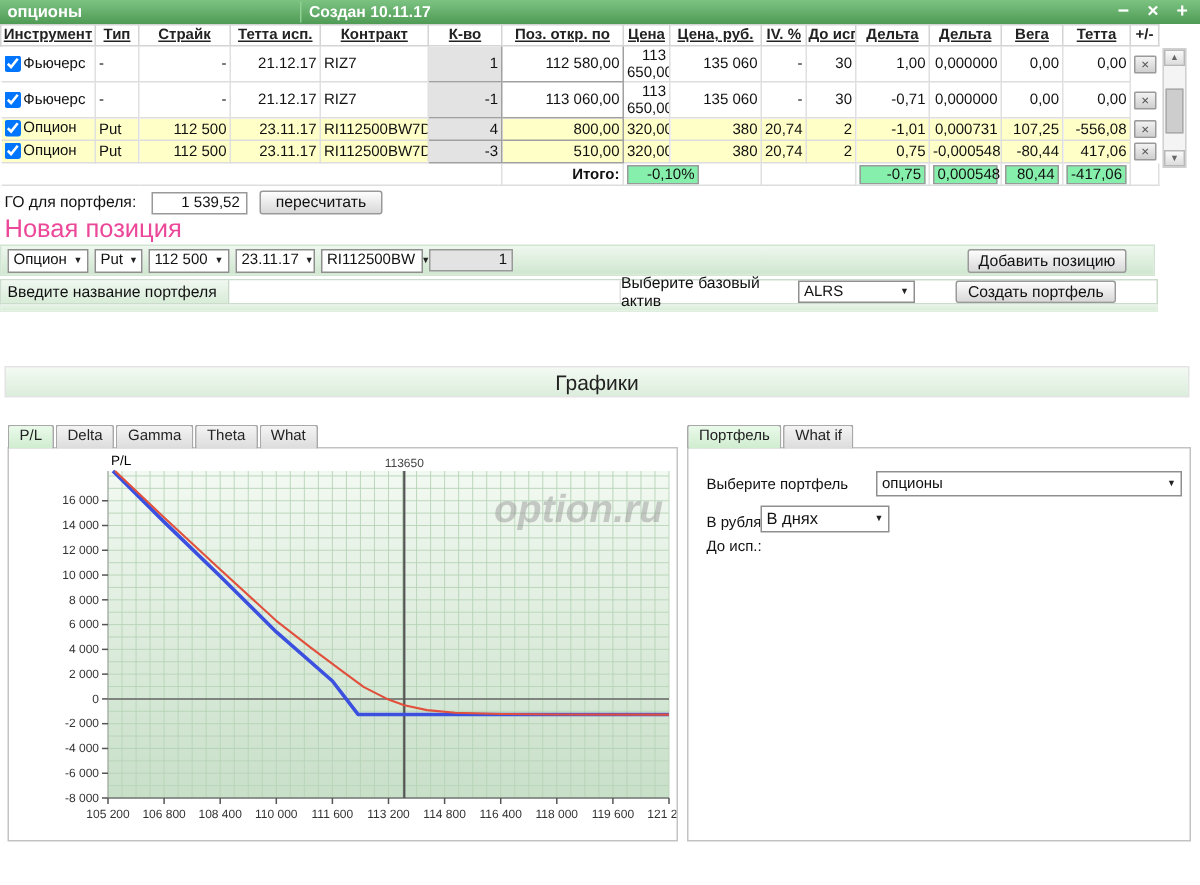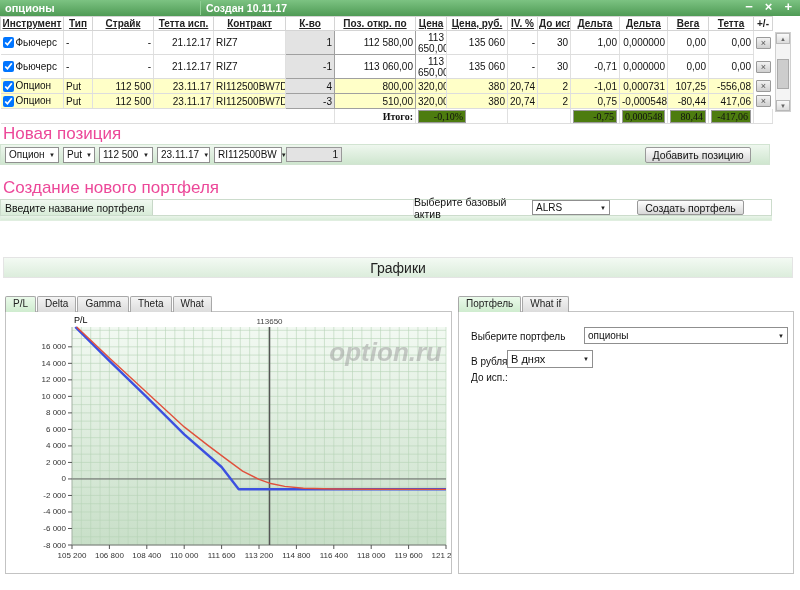--- a/index.html
+++ b/index.html
@@ -27,23 +27,23 @@
   tr.fut td { height:24px; background:#fff; }
   tr.opt td { height:15px; background:#ffffc8; }
   td.a-l { text-align:left; } td.a-r { text-align:right; }
   td.qty { background:#e3e3e3 !important; border:1px solid #a0a0a0 !important; }
   td.open { border:1px solid #a0a0a0 !important; }
   td.price { white-space:normal !important; line-height:1.1; }
   td.del { background:#fff !important; border:none !important; padding:0 1px; }
   .xbtn { width:15px; height:12px; margin:0 auto; background:linear-gradient(#f2f2f2,#cfcfcf);
           border:1px solid #9a9a9a; border-radius:1px; font-size:9px; line-height:10px;
           text-align:center; color:#555; cursor:pointer; }
-  tr.totals td { border:none; background:#fff; height:15px;font-family:Liberation Serif, serif; }
+  tr.totals td { border:none; background:#fff; height:15px; }
   tr.totals .t-lbl { font-weight:bold; text-align:right; padding-right:6px; }
-  .tot-box { border:1px solid #9a9a9a; background:#4d7c0f; text-align:right; padding:0 2px;
+  .tot-box { border:1px solid #9a9a9a; background:#86efac; text-align:right; padding:0 2px;
              height:13px; line-height:12px; }
 
   
   .vscroll { position:absolute; left:775px; top:32px; width:16px; height:80px;
              background:#f4f4f4; border:1px solid #d0d0d0; }
   .vs-btn { height:11px; background:linear-gradient(#fafafa,#dcdcdc); border:1px solid #b8b8b8;
             font-size:6px; text-align:center; line-height:10px; color:#666; cursor:pointer; }
   .vs-up { position:absolute; top:0; left:0; right:0; }
   .vs-down { position:absolute; bottom:0; left:0; right:0; }
   .vs-thumb { position:absolute; top:26px; left:1px; right:1px; height:30px;
@@ -268,20 +268,25 @@
         </tr>
       </tbody>
   </table>
 
   <div class="vscroll">
     <div class="vs-btn vs-up">▲</div>
     <div class="vs-thumb"></div>
     <div class="vs-btn vs-down">▼</div>
   </div>
 
+  <div class="go-row">
+    <span>ГО для портфеля:</span>
+    <div class="go-input">1 539,52</div>
+    <button class="btn">пересчитать</button>
+  </div>
 
   <div class="section-heading">Новая позиция</div>
 
   <div class="np-strip">
     <div class="sel" style="width:54px">
       <span>Опцион</span>
         <span class="arr">▼</span>
     </div>
     <div class="sel" style="width:32px">
       <span>Put</span>
@@ -296,21 +301,20 @@
         <span class="arr">▼</span>
     </div>
     <div class="sel" style="width:68px">
       <span>RI112500BW</span>
         <span class="arr">▼</span>
     </div>
     <div class="np-qty">1</div>
     <button class="btn np-add">Добавить позицию</button>
   </div>
 
-  <div class="section-heading" style="margin-top:13px">Создание нового портфеля</div>
 
   <div class="cp-row">
     <div class="cp-label">Введите название портфеля</div>
     <div class="cp-input"></div>
     <div class="cp-base-label">Выберите базовый актив</div>
     <div class="sel">
       <span>ALRS</span>
         <span class="arr">▼</span>
     </div>
     <button class="btn cp-btn">Создать портфель</button>

